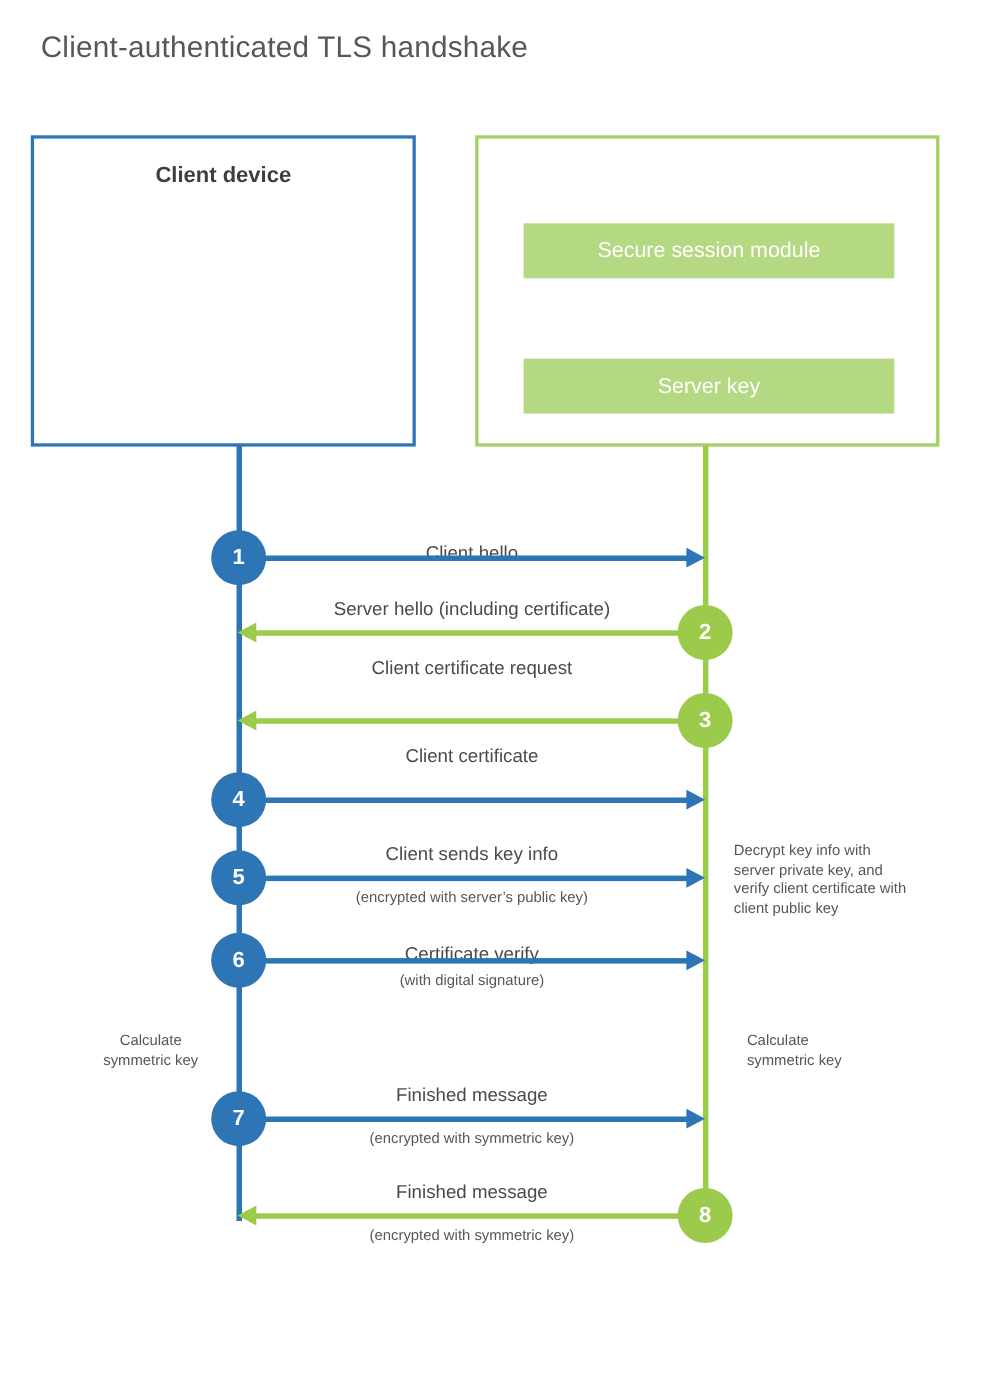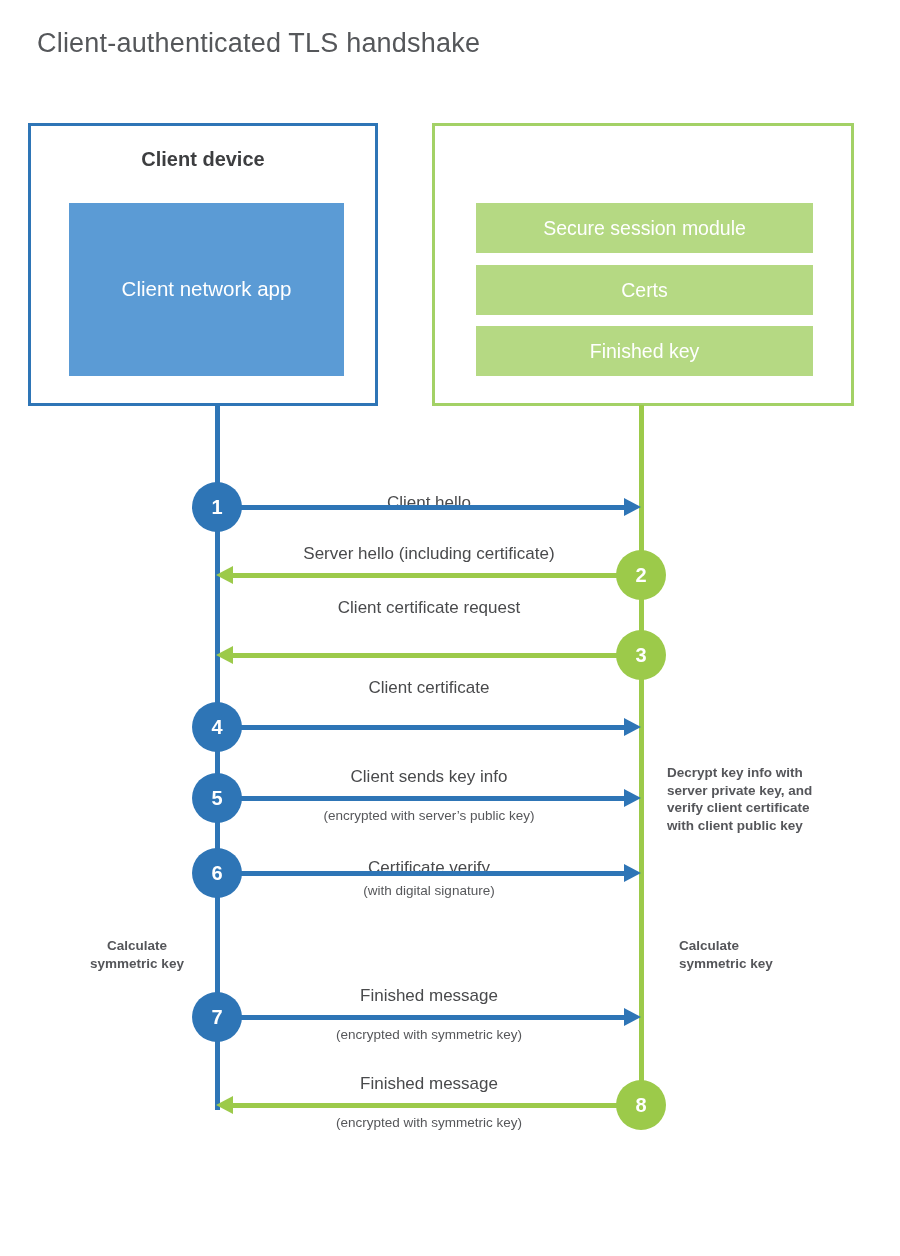--- a/index.html
+++ b/index.html
@@ -53,43 +53,39 @@
   .ah.left{border-right:17px solid #9cca4a;}
   .msg-label{
     position:absolute;left:217px;width:424px;text-align:center;
     font-size:17px;color:#494a4c;line-height:24px;
   }
   .msg-sub{
     position:absolute;left:217px;width:424px;text-align:center;
     font-size:13.5px;color:#56575a;line-height:18px;
   }
   
-  .side-note{position:absolute;font-size:13.5px;line-height:17.5px;color:#55565a;font-weight:bold;}
+  .side-note{position:absolute;font-size:13.5px;line-height:17.5px;color:#55565a;}
   #decrypt-note{left:667px;top:764px;width:158px;text-align:left;}
   #calc-left{left:83px;top:937px;width:108px;text-align:center;}
   #calc-right{left:679px;top:937px;width:108px;text-align:left;}
 </style>
 </head>
 <body>
 
 <div id="canvas">
 
   <div id="page-title">Client-authenticated TLS handshake</div>
 
   <div class="entity-box" id="client-box">
     <div class="entity-title">Client device</div>
-    <div id="client-app-box">
-      <span>Client network app</span>
-    </div>
   </div>
 
   <div class="entity-box" id="server-box">
     <div class="server-bar" style="top:77px">Secure session module</div>
-    <div class="server-bar" style="top:139px">Certs</div>
-    <div class="server-bar" style="top:200px">Finished key</div>
+    <div class="server-bar" style="top:200px">Server key</div>
   </div>
 
   <div class="vline" id="client-line"></div>
   <div class="vline" id="server-line"></div>
 
   <div>
     <div class="msg-label" style="top:491px">Client hello</div>
     <div class="hline blue" style="left:217px;top:505px;width:408px"></div>
     <div class="ah right" style="left:624px;top:498px"></div>
     <div class="circle blue" style="left:192px;top:482px">

